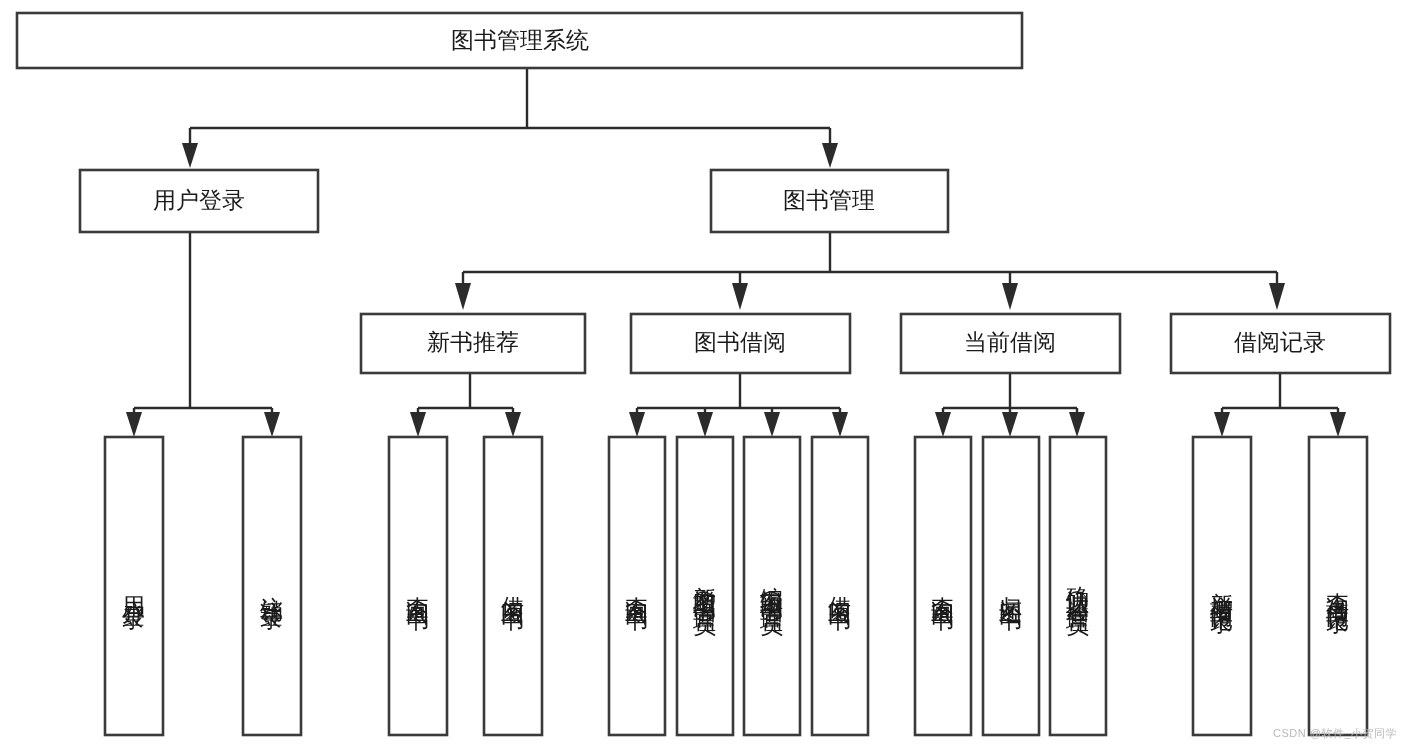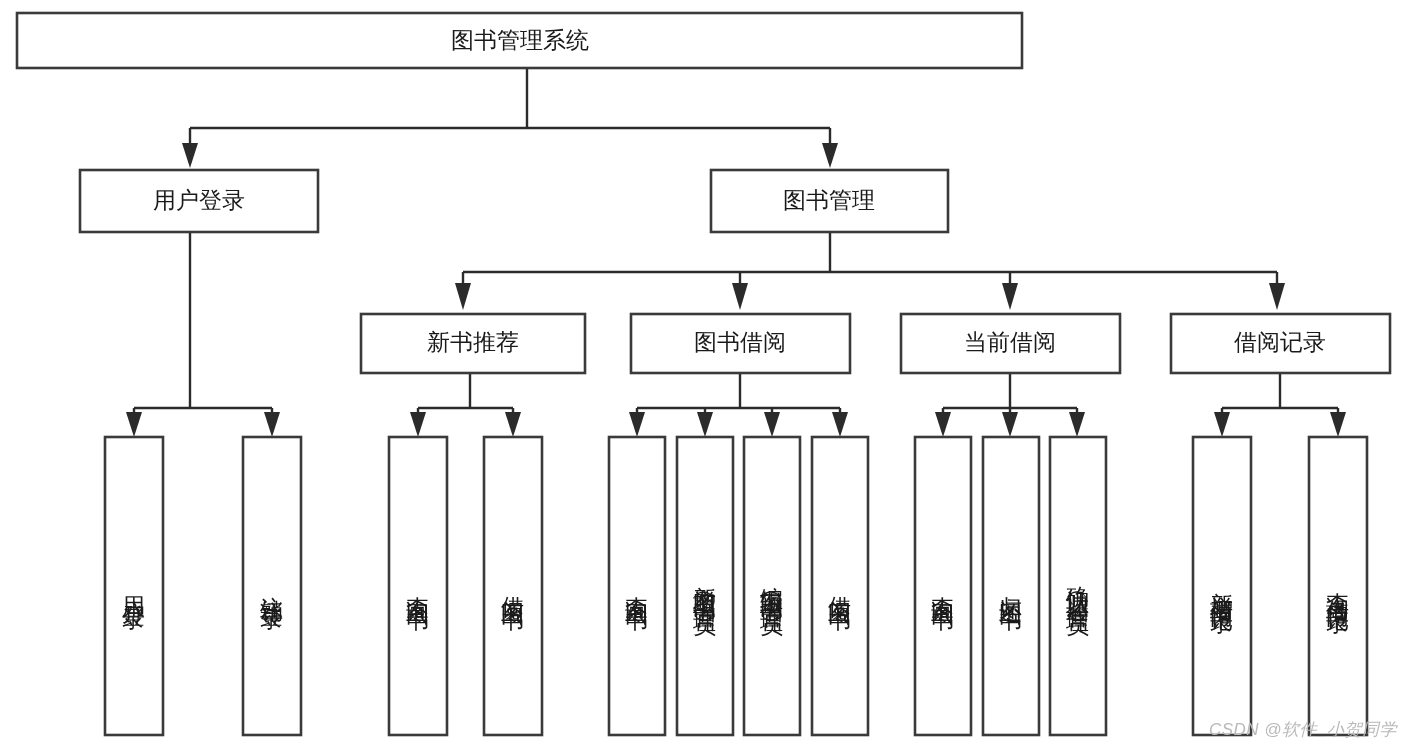--- a/index.html
+++ b/index.html
@@ -47,26 +47,25 @@
     font-size: 23px;
     fill: #1a1a1a;
     text-anchor: middle;
     dominant-baseline: middle;
   }
   .watermark {
     position: absolute;
     right: 8px;
     bottom: 6px;
     font-family: "Liberation Sans", "DejaVu Sans", sans-serif;
-    font-size: 17px;
+    font-size: 11px;
     color: #b9b9b9;
     white-space: nowrap;
     letter-spacing: 0.5px;
     user-select: none;
-    font-style: italic;
   }
 </style>
 </head>
 <body>
 
 <div id="diagram-root">
 
   <svg class="diagram-svg" viewBox="0 0 1405 747" xmlns="http://www.w3.org/2000/svg">
 
     <g>

